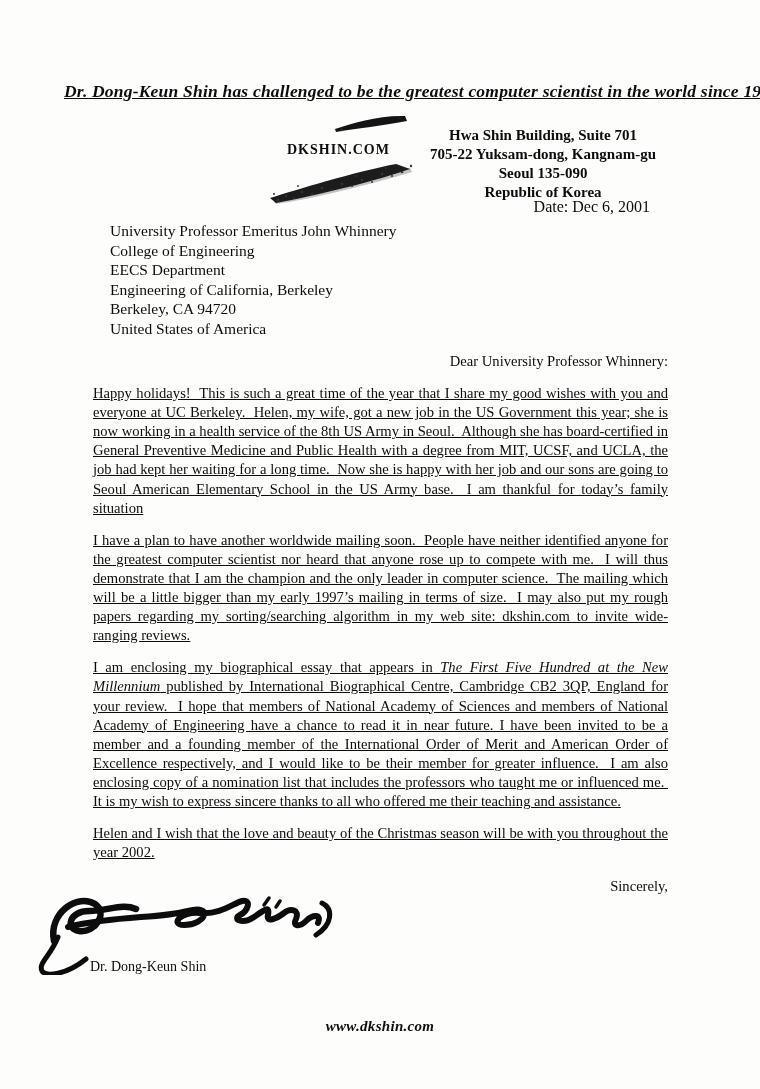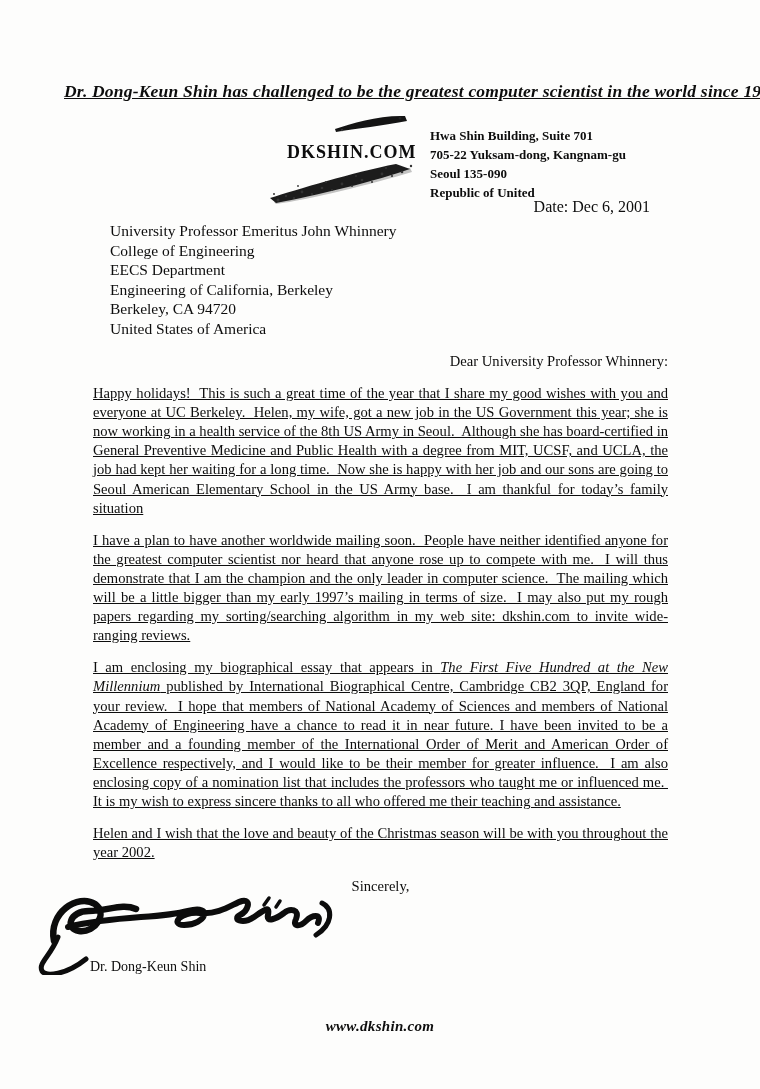--- a/index.html
+++ b/index.html
@@ -15,44 +15,44 @@
   .headline{
     position:absolute;top:81px;left:64px;right:26px;
     font-size:17.5px;font-weight:bold;font-style:italic;
     text-decoration:underline;
     text-align:justify;text-align-last:justify;
     white-space:nowrap;
     letter-spacing:0.2px;
   }
   .logo{
     position:absolute;top:142px;left:287px;
-    font-size:18px;font-weight:bold;letter-spacing:1px;
+    font-size:14px;font-weight:bold;letter-spacing:1px;
   }
   .smudge-top{position:absolute;top:114px;left:334px;}
   .smudge-bottom{position:absolute;top:156px;left:268px;}
   .address{
     position:absolute;top:126px;left:430px;
-    font-size:13px;font-weight:bold;line-height:19px;
+    font-size:15px;font-weight:bold;line-height:19px;text-align:center;
   }
   .date{
     position:absolute;top:198px;left:0;width:650px;
     font-size:16px;text-align:right;
   }
   .recipient{
     position:absolute;top:221px;left:110px;
     font-size:15.5px;line-height:19.6px;
   }
   .bodytext{
     position:absolute;top:352px;left:93px;width:575px;
     font-size:14.6px;line-height:19.1px;
   }
   .salutation{margin:0 0 13px 0;text-align:right;}
   .bodytext p{margin:0 0 13px 0;text-align:justify;text-decoration:underline;}
   .book-title{font-style:italic;}
-  .closing{margin:15px 0 0 0;text-align:center;}
+  .closing{margin:15px 0 0 0;text-align:right;}
   .signature-svg{display:block;margin:-15px 0 0 -55px;}
   .signer-name{margin:-18px 0 0 -3px;font-size:14px;}
   .footer{
     position:absolute;top:1018px;left:0;width:760px;
     text-align:center;font-size:15px;font-weight:bold;font-style:italic;
     letter-spacing:0.3px;
   }
   .sig-stroke{fill:none;stroke:#0c0c0c;stroke-linecap:round;stroke-linejoin:round;}
 </style>
 </head>
@@ -94,21 +94,21 @@
         <circle cx="58" cy="26" r="1"></circle>
       <circle cx="88" cy="20" r="0.9"></circle>
         <circle cx="118" cy="12" r="1"></circle>
     </g>
   </svg>
 
   <div class="address">
     <div>Hwa Shin Building, Suite 701</div>
     <div>705-22 Yuksam-dong, Kangnam-gu</div>
     <div>Seoul 135-090</div>
-    <div>Republic of United</div>
+    <div>Republic of Korea</div>
   </div>
 
   <div class="date">Date: Dec 6, 2001</div>
 
   <div class="recipient">
     <div>University Professor Emeritus John Whinnery</div>
     <div>College of Engineering</div>
     <div>EECS Department</div>
     <div>Engineering of California, Berkeley</div>
     <div>Berkeley, CA 94720</div>

